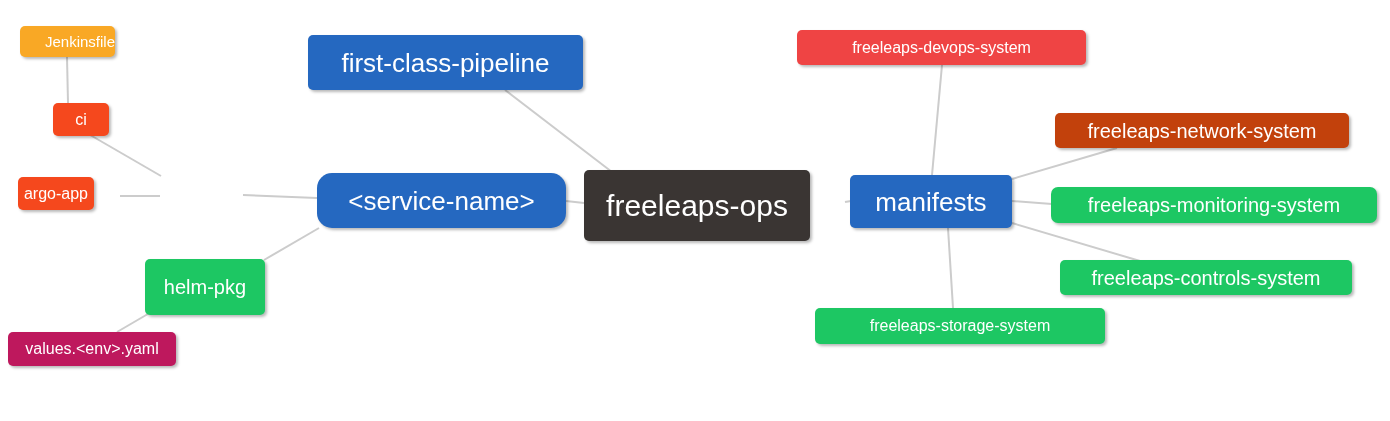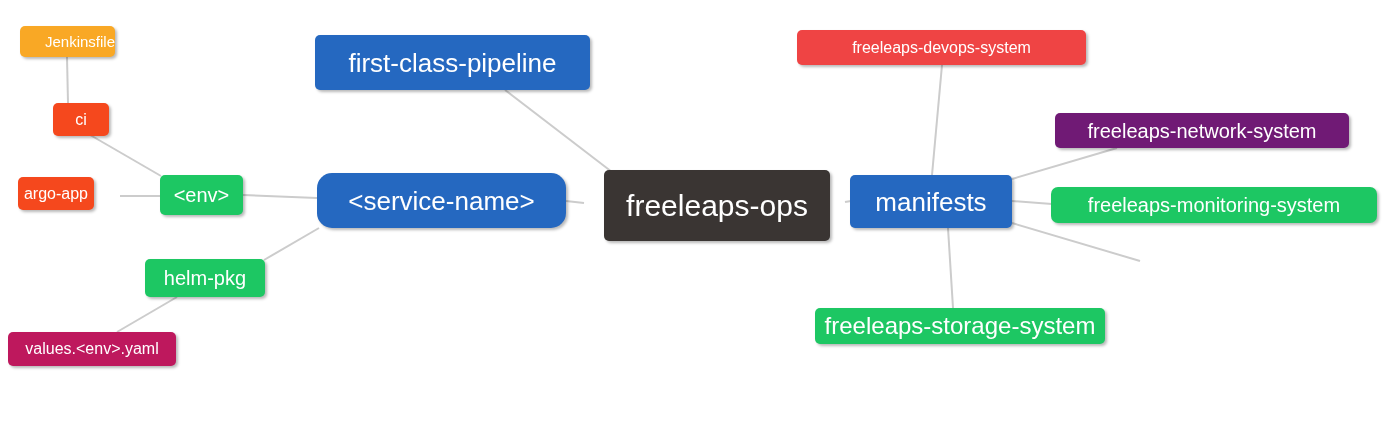--- a/index.html
+++ b/index.html
@@ -49,48 +49,48 @@
       <line x1="117" y1="332" x2="177" y2="297" stroke="#cccccc" stroke-width="2"></line>
       <line x1="566" y1="201" x2="584" y2="203" stroke="#cccccc" stroke-width="2"></line>
       <line x1="505" y1="90" x2="612" y2="172" stroke="#cccccc" stroke-width="2"></line>
       <line x1="845" y1="202" x2="851" y2="201" stroke="#cccccc" stroke-width="2"></line>
       <line x1="932" y1="175" x2="942" y2="65" stroke="#cccccc" stroke-width="2"></line>
       <line x1="1012" y1="179" x2="1117" y2="148" stroke="#cccccc" stroke-width="2"></line>
       <line x1="1012" y1="201" x2="1052" y2="204" stroke="#cccccc" stroke-width="2"></line>
       <line x1="1012" y1="223" x2="1140" y2="261" stroke="#cccccc" stroke-width="2"></line>
       <line x1="948" y1="228" x2="953" y2="308" stroke="#cccccc" stroke-width="2"></line>
     </svg>
-<div class="node" style="left: 584px; top: 170px; width: 226px; height: 71px; font-size: 30px; background: rgb(58, 53, 51); color: rgb(255, 255, 255); margin-left: 20px;">
+<div class="node" style="left: 584px; top: 170px; width: 226px; height: 71px; font-size: 30px; background: rgb(58, 53, 51); color: rgb(255, 255, 255);">
       <span>freeleaps-ops</span>
     </div>
-    <div class="node" style="left: 315px; top: 35px; width: 275px; height: 55px; font-size: 26px; background: rgb(37, 104, 192); color: rgb(255, 255, 255);">
+    <div class="node" style="left: 308px; top: 35px; width: 275px; height: 55px; font-size: 26px; background: rgb(37, 104, 192); color: rgb(255, 255, 255);">
       <span>first-class-pipeline</span>
     </div>
     <div class="node" style="left: 317px; top: 173px; width: 249px; height: 55px; font-size: 26px; background: rgb(37, 104, 192); color: rgb(255, 255, 255); border-radius: 15px;">
       <span>&lt;service-name&gt;</span>
     </div>
     <div class="node" style="left: 850px; top: 175px; width: 162px; height: 53px; font-size: 26px; background: rgb(37, 104, 192); color: rgb(255, 255, 255); text-align: center;">
       <span>manifests</span>
     </div>
-    <div class="node" style="left: 160px; top: 175px; width: 83px; height: 40px; font-size: 20px; background: rgb(29, 199, 99); color: rgb(255, 255, 255);">
-      <span>&lt;env&gt;</span>
-    </div>
-    <div class="node" style="left: 145px; top: 259px; width: 120px; height: 38px; font-size: 20px; background: rgb(29, 199, 99); color: rgb(255, 255, 255); align-items: center;">
+    <div class="node" style="left: 145px; top: 259px; width: 120px; height: 56px; font-size: 20px; background: rgb(29, 199, 99); color: rgb(255, 255, 255); align-items: center;">
       <span>helm-pkg</span>
     </div>
     <div class="node" style="left: 797px; top: 30px; width: 289px; height: 35px; font-size: 16px; background: #ef4444; color: rgb(255, 255, 255);">
       <span>freeleaps-devops-system</span>
     </div>
-    <div class="node" style="left: 1055px; top: 113px; width: 294px; height: 35px; font-size: 20px; background: #701a75; color: rgb(255, 255, 255);">
+    <div class="node" style="left: 1055px; top: 113px; width: 294px; height: 35px; font-size: 20px; background: #c2410c; color: rgb(255, 255, 255);">
       <span>freeleaps-network-system</span>
     </div>
     <div class="node" style="left: 1051px; top: 187px; width: 326px; height: 36px; font-size: 20px; background: rgb(29, 199, 99); color: rgb(255, 255, 255); border-radius: 7px;">
       <span>freeleaps-monitoring-system</span>
     </div>
-    <div class="node" style="left: 815px; top: 308px; width: 290px; height: 36px; font-size: 24px; background: rgb(29, 199, 99); color: rgb(255, 255, 255);">
+    <div class="node" style="left: 1060px; top: 260px; width: 292px; height: 35px; font-size: 20px; background: rgb(29, 199, 99); color: rgb(255, 255, 255);">
+      <span>freeleaps-controls-system</span>
+    </div>
+    <div class="node" style="left: 815px; top: 308px; width: 290px; height: 36px; font-size: 16px; background: rgb(29, 199, 99); color: rgb(255, 255, 255);">
       <span>freeleaps-storage-system</span>
     </div>
     <div class="node" style="left: 53px; top: 103px; width: 56px; height: 33px; font-size: 16px; background: rgb(245, 72, 29); color: rgb(255, 255, 255);">
       <span>ci</span>
     </div>
     <div class="node" style="left: 18px; top: 177px; width: 76px; height: 33px; font-size: 16px; background: rgb(245, 72, 29); color: rgb(255, 255, 255);">
       <span>argo-app</span>
     </div>
     <div class="node" style="left: 8px; top: 332px; width: 168px; height: 34px; font-size: 16px; background: #be185d; color: rgb(255, 255, 255);">
       <span>values.&lt;env&gt;.yaml</span>

